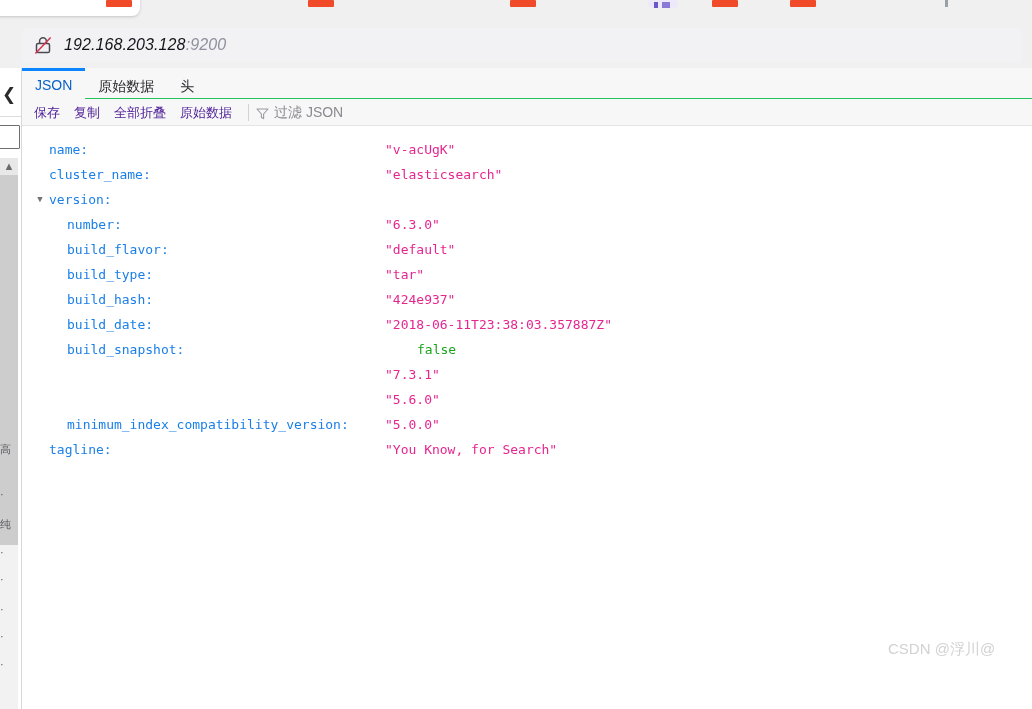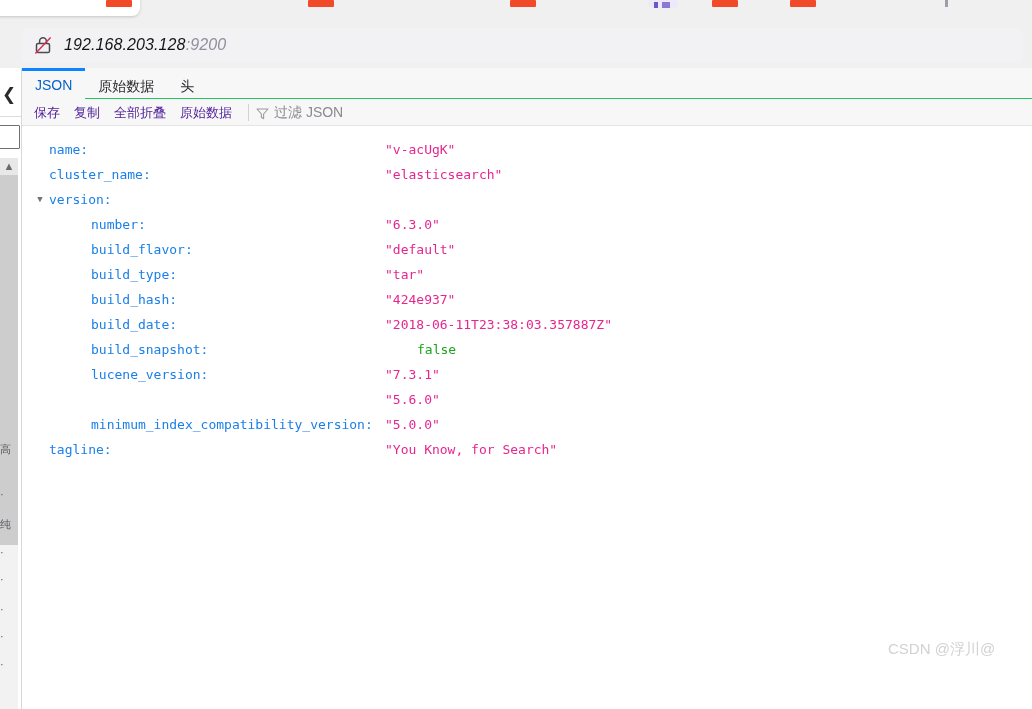--- a/index.html
+++ b/index.html
@@ -162,21 +162,21 @@
   .twisty {
     position: absolute; left: 12px; top: 0;
     width: 12px; height: 25px;
     color: #737373; font-size: 9px; line-height: 25px; text-align: center;
   }
   .json-key {
     display: inline-block;
     color: #1a7fe8;
   }
   .json-key.depth1 { margin-left: 27px; }
-  .json-key.depth2 { margin-left: 69px; }
+  .json-key.depth2 { margin-left: 45px; }
   .json-val {
     position: absolute; left: 363px; top: 0;
   }
   .json-val.string { color: #e6258f; }
   .json-val.boolean { color: #1ca51c; margin-left: 32px; }
 
   #watermark {
     position: absolute; left: 888px; top: 640px;
     font-size: 15px; color: #d2d2d2;
     font-family: "Liberation Sans", sans-serif;
@@ -297,21 +297,20 @@
       <span class="json-key depth2">build_date:</span>
       <span class="json-val string">"2018-06-11T23:38:03.357887Z"</span>
     </div>
 
     <div class="json-row">
       <span class="json-key depth2">build_snapshot:</span>
       <span class="json-val boolean">false</span>
     </div>
 
     <div class="json-row">
-      <span class="json-key depth2">lucene_version:</span>
       <span class="json-val string">"7.3.1"</span>
     </div>
 
     <div class="json-row">
       <span class="json-val string">"5.6.0"</span>
     </div>
 
     <div class="json-row">
       <span class="json-key depth2">minimum_index_compatibility_version:</span>
       <span class="json-val string">"5.0.0"</span>

